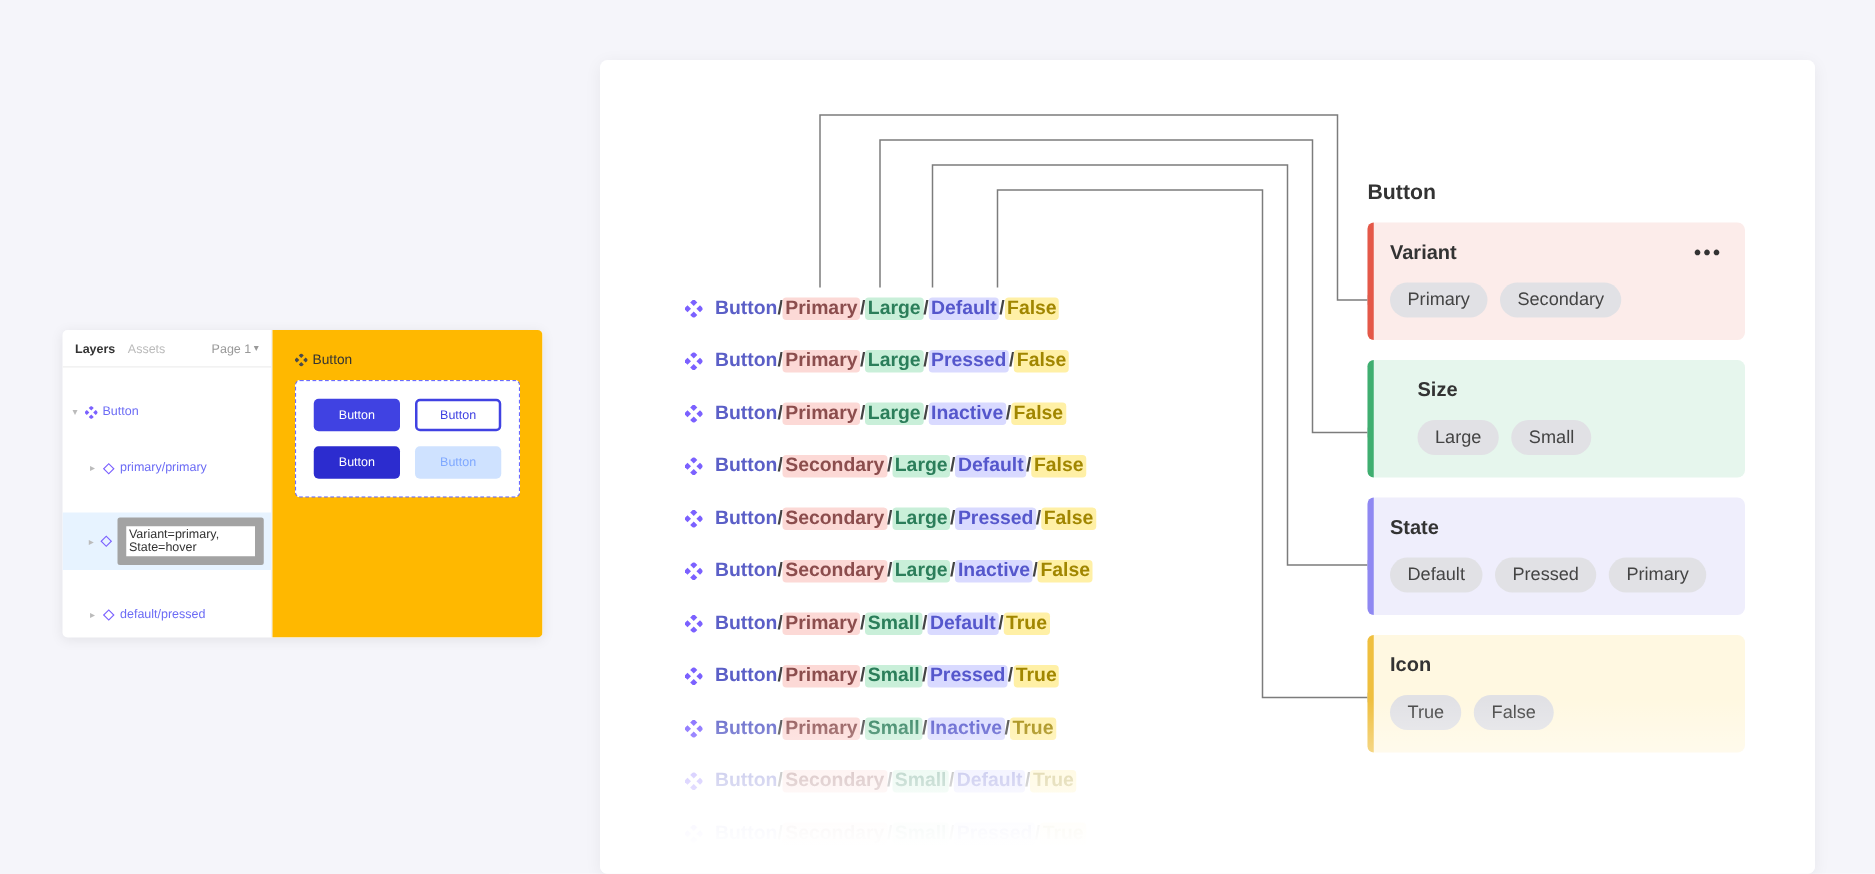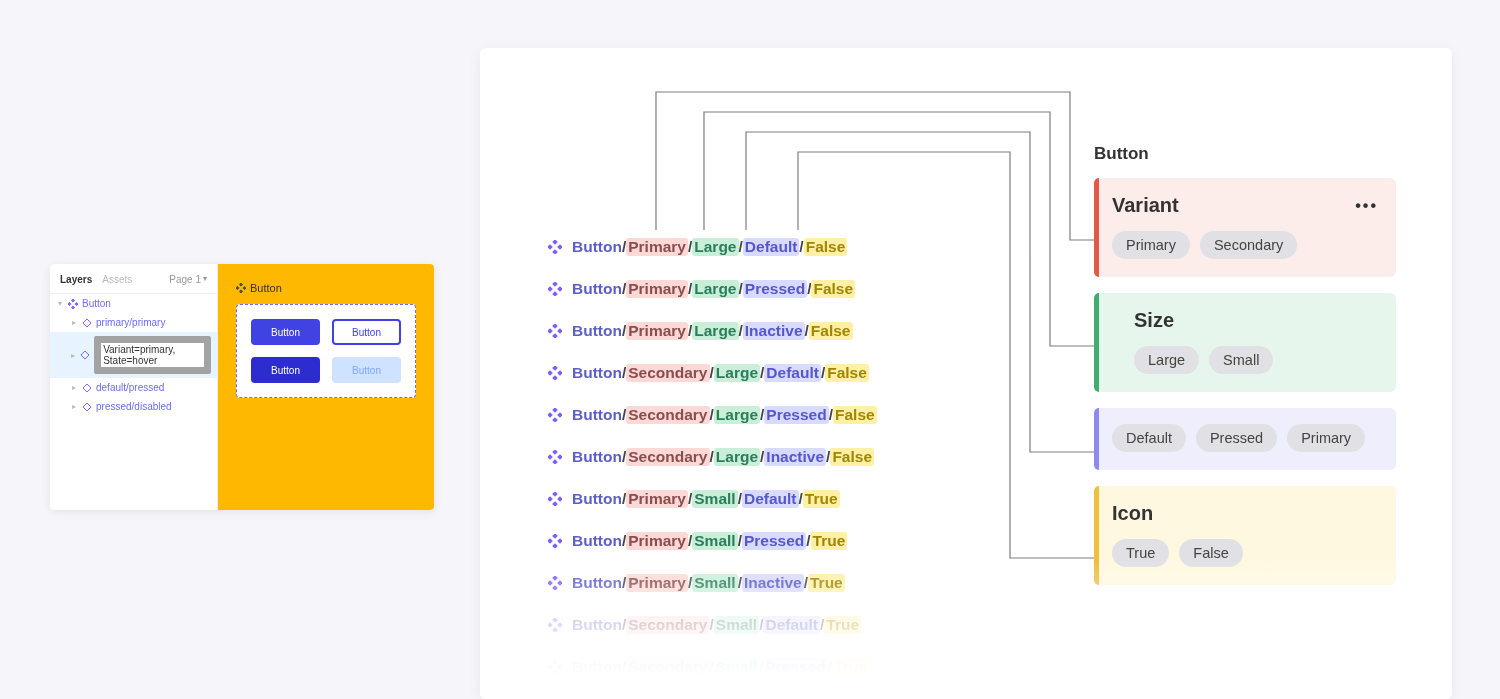--- a/index.html
+++ b/index.html
@@ -23,20 +23,21 @@
     border-radius: 4px;
     box-shadow: 0 2px 10px rgba(0,0,0,0.08);
     display: flex;
     overflow: hidden;
   }
   .mini-layers {
     width: 168px;
     border-right: 1px solid #eee;
     display: flex;
     flex-direction: column;
+    gap: 26px;
   }
   .mini-tabs {
     display: flex;
     align-items: center;
     font-size: 10px;
     padding: 10px 10px 8px 10px;
     border-bottom: 1px solid #eee;
   }
   .mini-tabs .tab { margin-right: 10px; cursor: pointer; }
   .mini-tabs .tab.active { font-weight: 600; color: #333; }
@@ -201,21 +202,21 @@
   .card.state .stripe { background: #8f88f2; }
   .card.icon    { background: #fff8e1; }
   .card.icon .stripe { background: #efbf3e; }
 
   .card-head {
     display: flex;
     justify-content: space-between;
     align-items: center;
     margin-bottom: 14px;
   }
-  .card-head h3 { font-size: 20px; font-weight: 600; color: #333; }
+  .card-head h3 { font-size: 16px; font-weight: 600; color: #333; }
   .dots { color: #333; letter-spacing: 2px; cursor: pointer; font-weight: 700; }
   .chips { display: flex; gap: 10px; flex-wrap: wrap; }
   .chip {
     background: #e1e1e5;
     color: #444;
     padding: 6px 14px;
     border-radius: 18px;
     font-size: 14.5px;
     cursor: pointer;
   }
@@ -626,20 +627,23 @@
           <h3>Size</h3>
         </div>
         <div class="chips">
           <span class="chip">Large</span>
           <span class="chip">Small</span>
         </div>
       </div>
 
       <div class="card state">
         <div class="stripe"></div>
+        <div class="card-head">
+          <h3>State</h3>
+        </div>
         <div class="chips">
           <span class="chip">Default</span>
           <span class="chip">Pressed</span>
           <span class="chip">Primary</span>
         </div>
       </div>
 
       <div class="card icon">
         <div class="stripe"></div>
         <div class="card-head">

